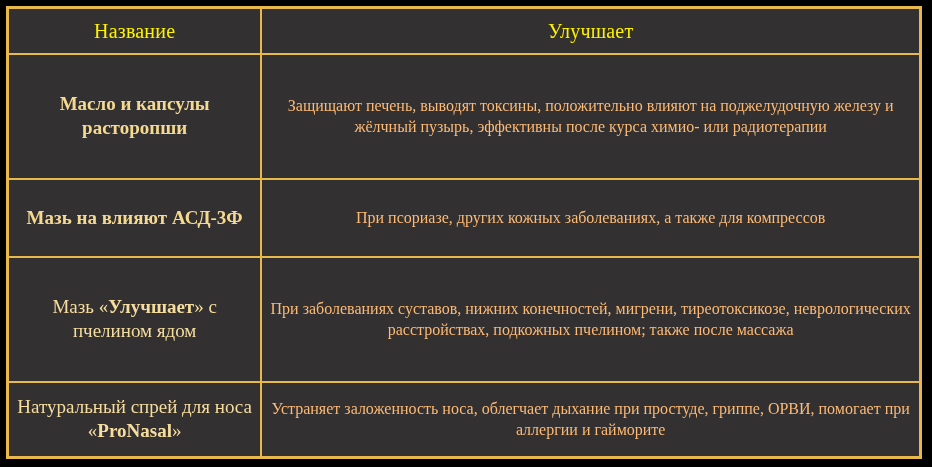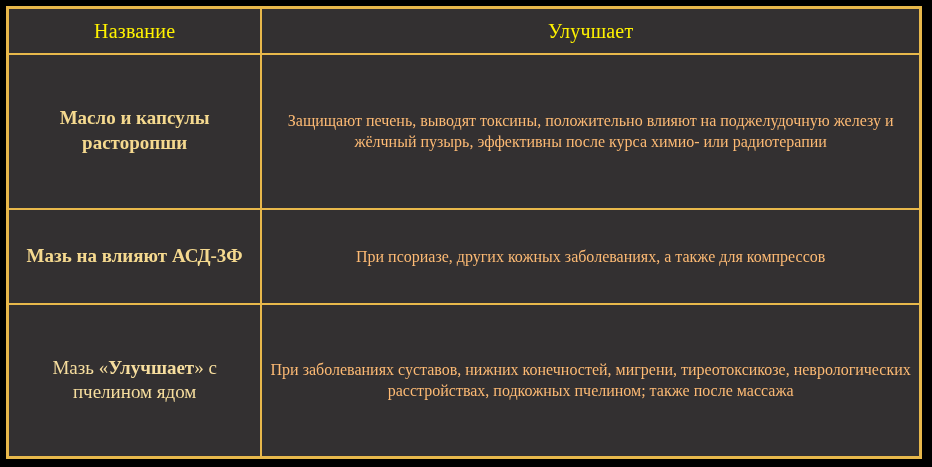--- a/index.html
+++ b/index.html
@@ -119,17 +119,23 @@
       </tr>
 
 
       <tr class="r-3">
         <td class="name-cell">
           <span>Мазь «</span><b>Улучшает</b><span>» с пчелином ядом</span>
         </td>
         <td class="desc-cell">При заболеваниях суставов, нижних конечностей, мигрени, тиреотоксикозе, неврологических расстройствах, подкожных пчелином; также после массажа</td>
       </tr>
 
+      <tr class="r-4">
+        <td class="name-cell">
+          <span>Натуральный спрей для носа «</span><b>ProNasal</b><span>»</span>
+        </td>
+        <td class="desc-cell">Устраняет заложенность носа, облегчает дыхание при простуде, гриппе, ОРВИ, помогает при аллергии и гайморите</td>
+      </tr>
 
     </tbody>
   </table>
 
 </div>
 
 </body></html>

